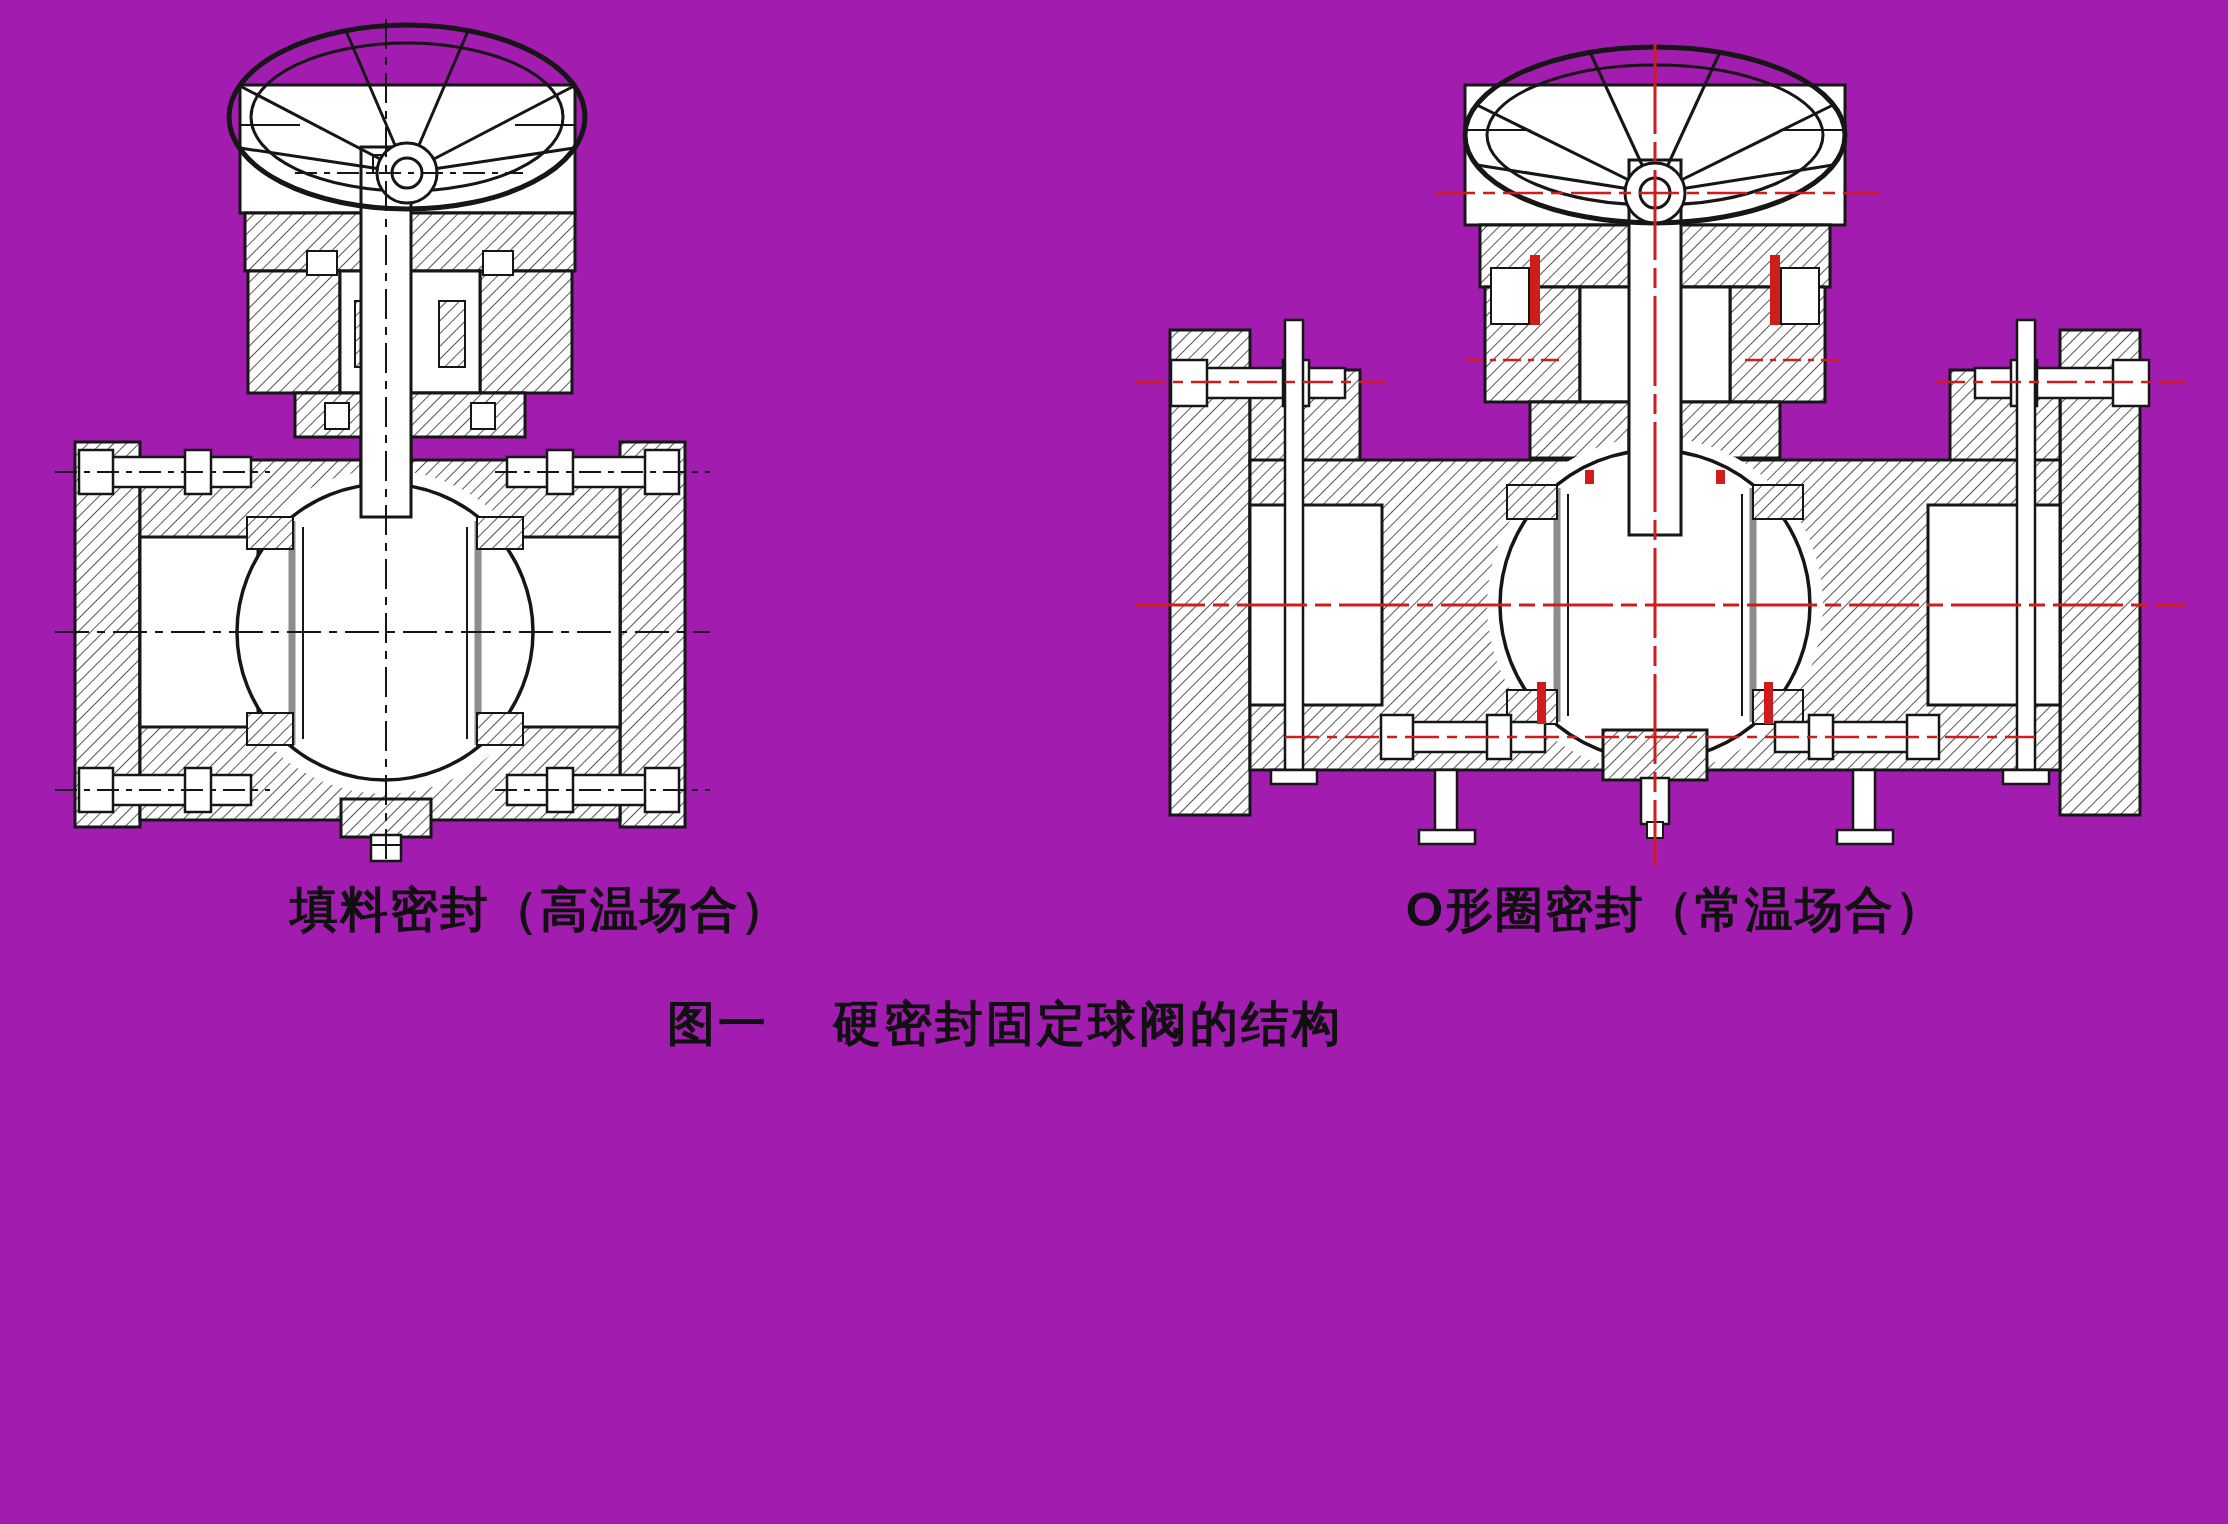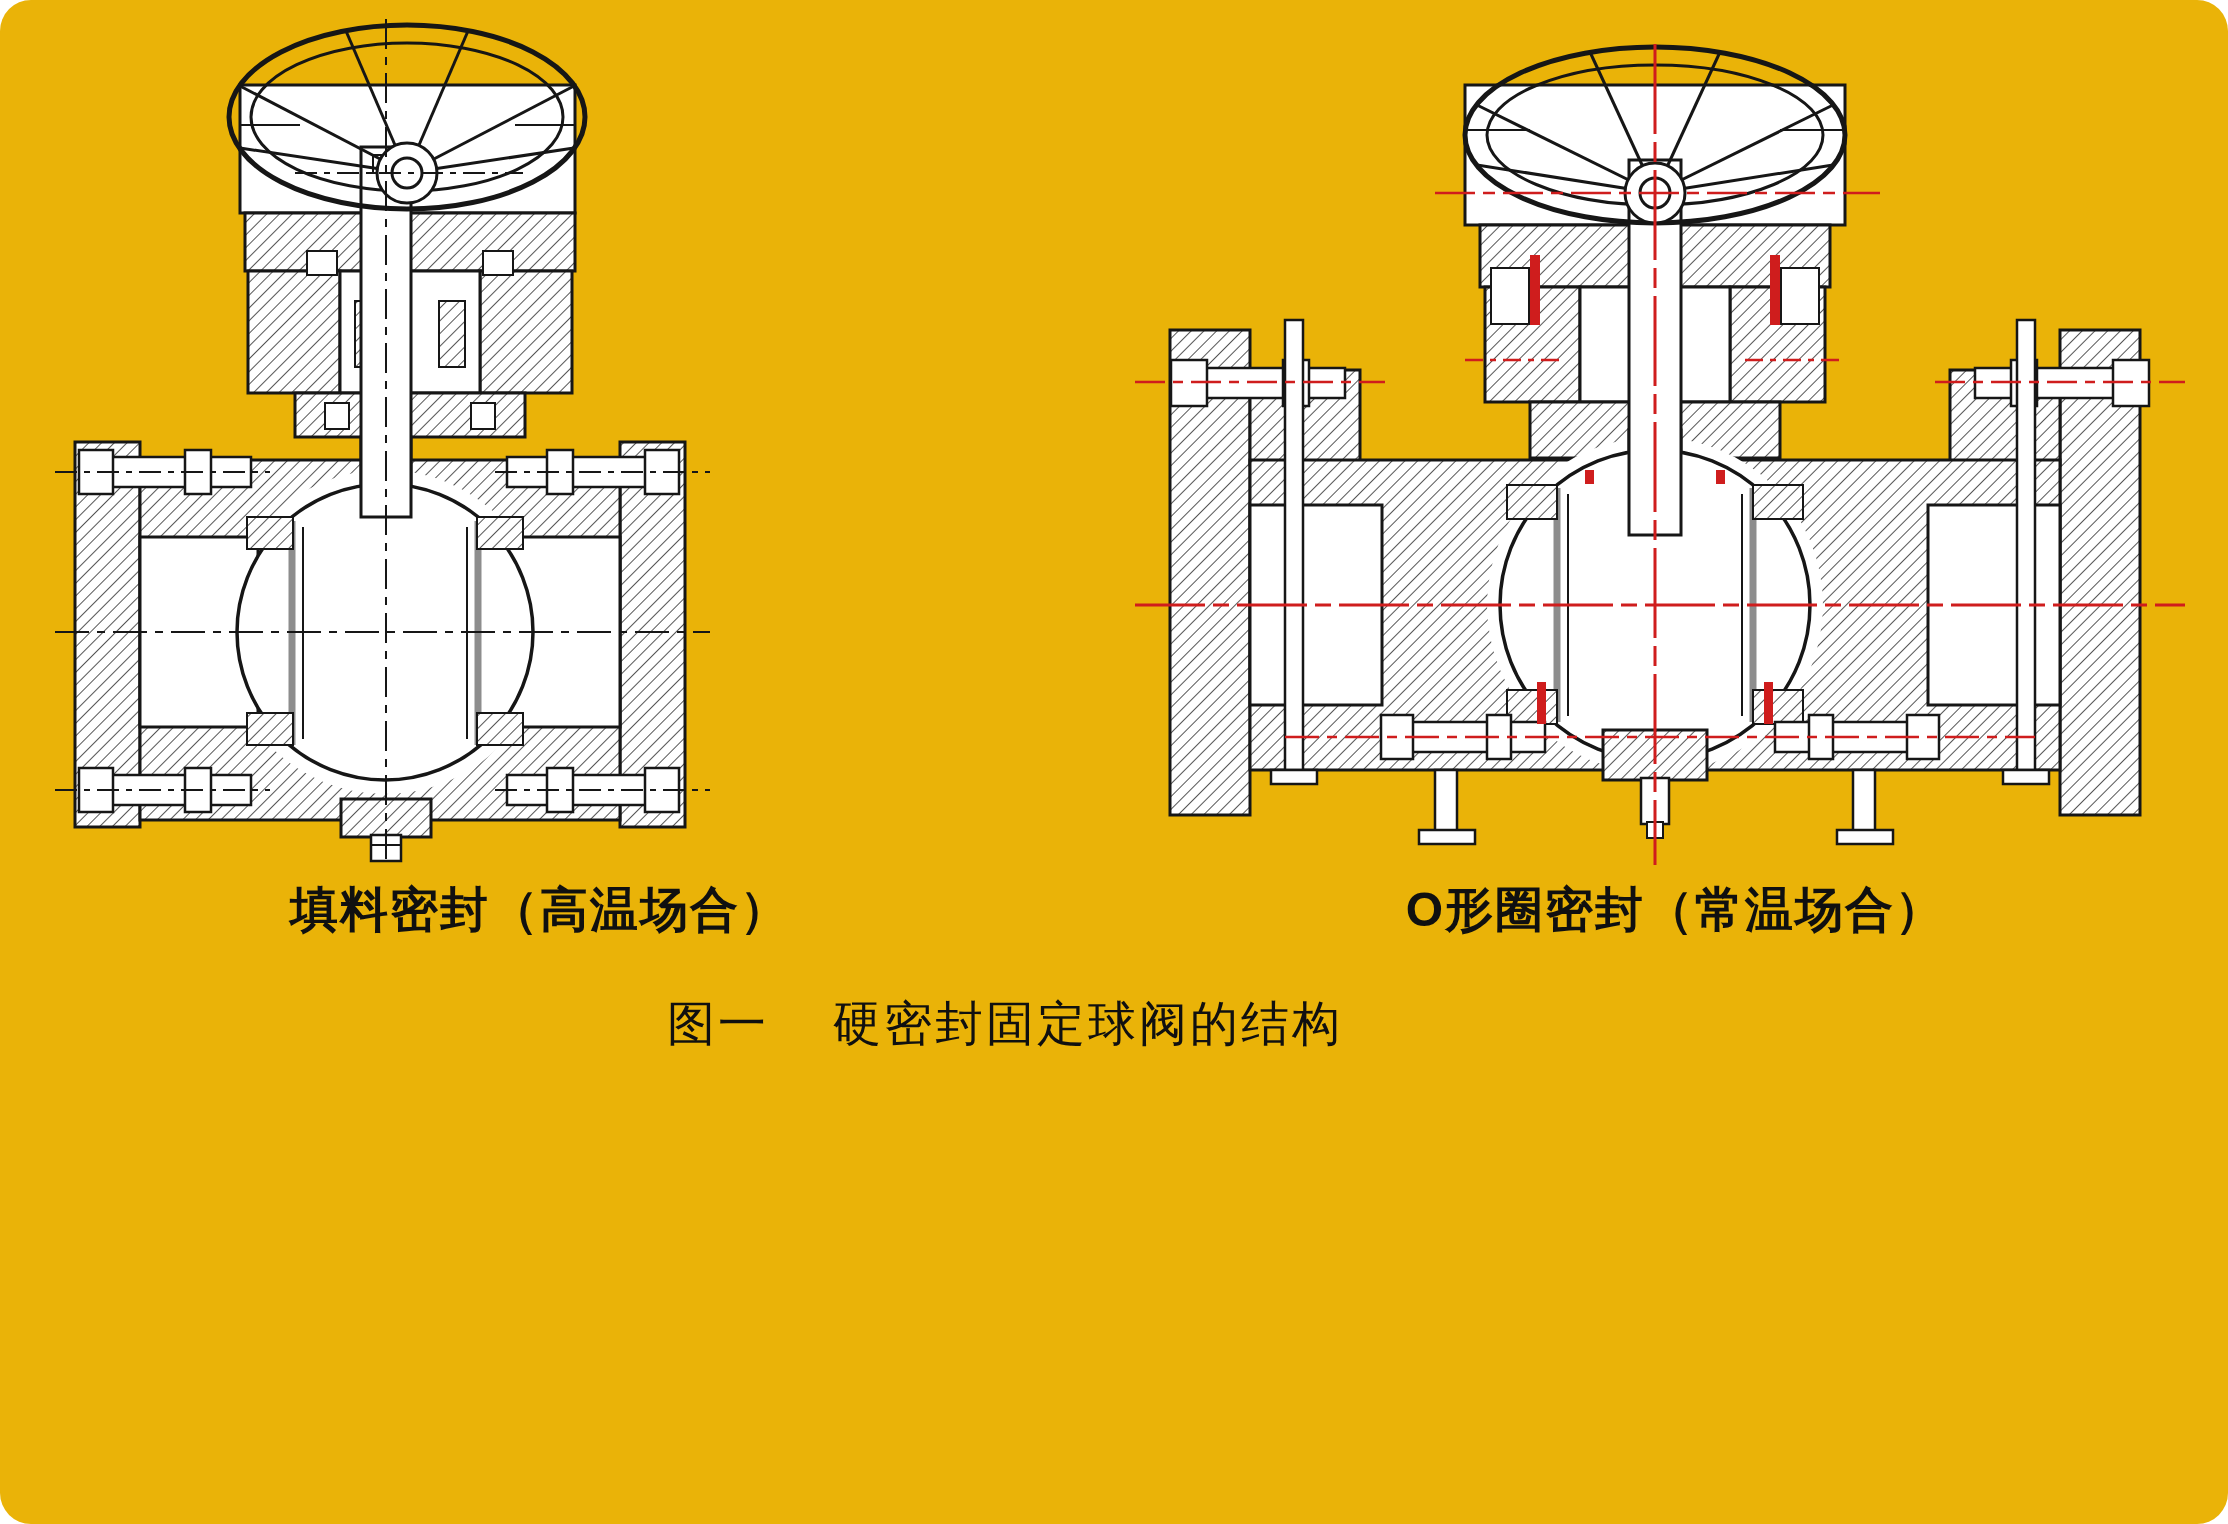--- a/index.html
+++ b/index.html
@@ -1,28 +1,28 @@
 <!DOCTYPE html>
 <html><head>
 <meta charset="utf-8">
 <style>
   html,body{margin:0;padding:0;background:#ffffff;}
   body{
     width:2228px;height:1524px;position:relative;overflow:hidden;
     font-family:"Liberation Sans","DejaVu Sans",sans-serif;color:#111;
   }
-  .canvas{position:absolute;inset:0;background:#eab308;border-radius:31px;}
+  .canvas{position:absolute;inset:0;background:#a21caf;}
   .drawing{position:absolute;}
   .drawing svg{display:block;width:100%;height:100%;}
   .label{
     position:absolute;text-align:center;font-size:48px;font-weight:600;
     letter-spacing:2px;color:#101010;white-space:nowrap;
   }
   .caption{
-    position:absolute;text-align:center;font-size:48px;font-weight:400;
+    position:absolute;text-align:center;font-size:48px;font-weight:700;
     letter-spacing:3px;color:#101010;white-space:nowrap;
   }
   .caption .fig-num{margin-right:64px;}
 </style>
 </head>
 <body>
 
 <div class="canvas">
 
   <div class="drawing" style="left:55px;top:5px;width:940px;height:865px;">

